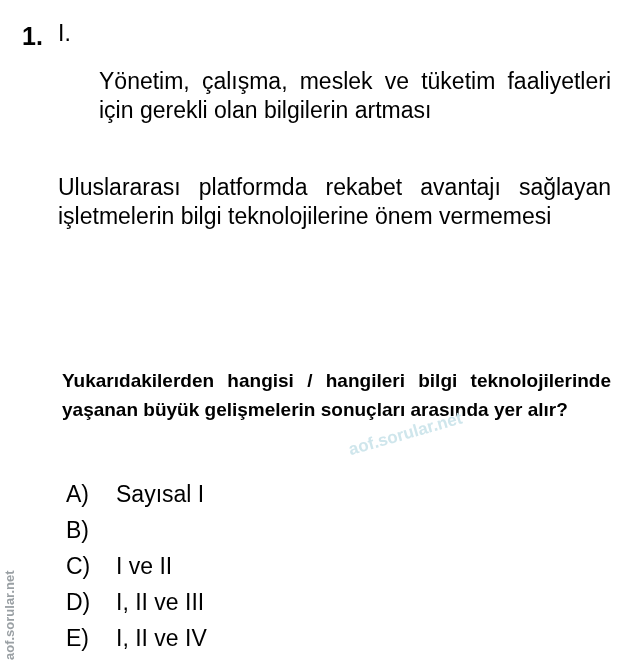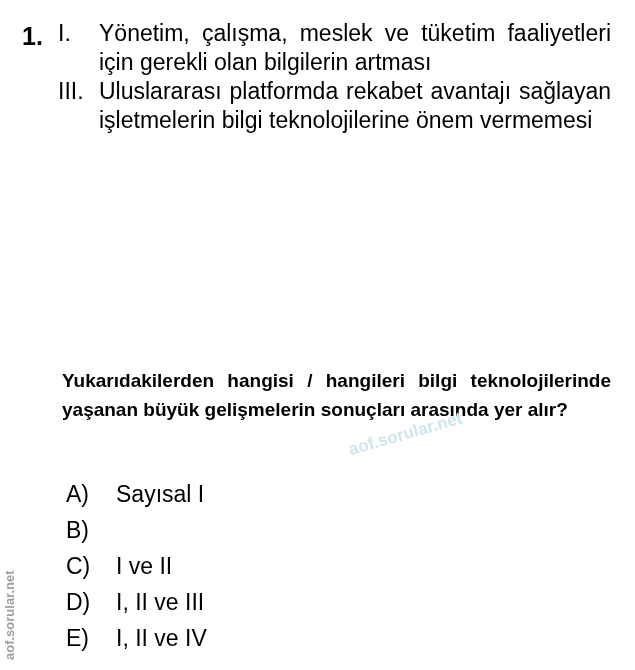--- a/index.html
+++ b/index.html
@@ -35,20 +35,21 @@
       line-height: 29px;
     }
     .stmt-num {
       width: 41px;
       flex: 0 0 41px;
     }
     .stmt-text {
       flex: 1 1 auto;
       text-align: justify;
       text-align-last: left;
+      margin-top: 48px;
     }
     .question {
       position: absolute;
       left: 62px;
       top: 366px;
       width: 549px;
       font-size: 19px;
       font-weight: bold;
       line-height: 29px;
       text-align: justify;
@@ -96,21 +97,20 @@
 <body>
 
 <div class="qnum">1.</div>
 
 <div class="statements">
   <div class="stmt">
     <span class="stmt-num">I.</span>
     <span class="stmt-text">Yönetim, çalışma, meslek ve tüketim faaliyetleri için gerekli olan bilgilerin artması</span>
   </div>
   <div class="stmt">
-    <span class="stmt-num">III.</span>
     <span class="stmt-text">Uluslararası platformda rekabet avantajı sağlayan işletmelerin bilgi teknolojilerine önem vermemesi</span>
   </div>
 </div>
 
 <div class="question">Yukarıdakilerden hangisi / hangileri bilgi teknolojilerinde yaşanan büyük gelişmelerin sonuçları arasında yer alır?</div>
 
 <div class="wm-diag">aof.sorular.net</div>
 
 <div class="options">
   <div class="option">

